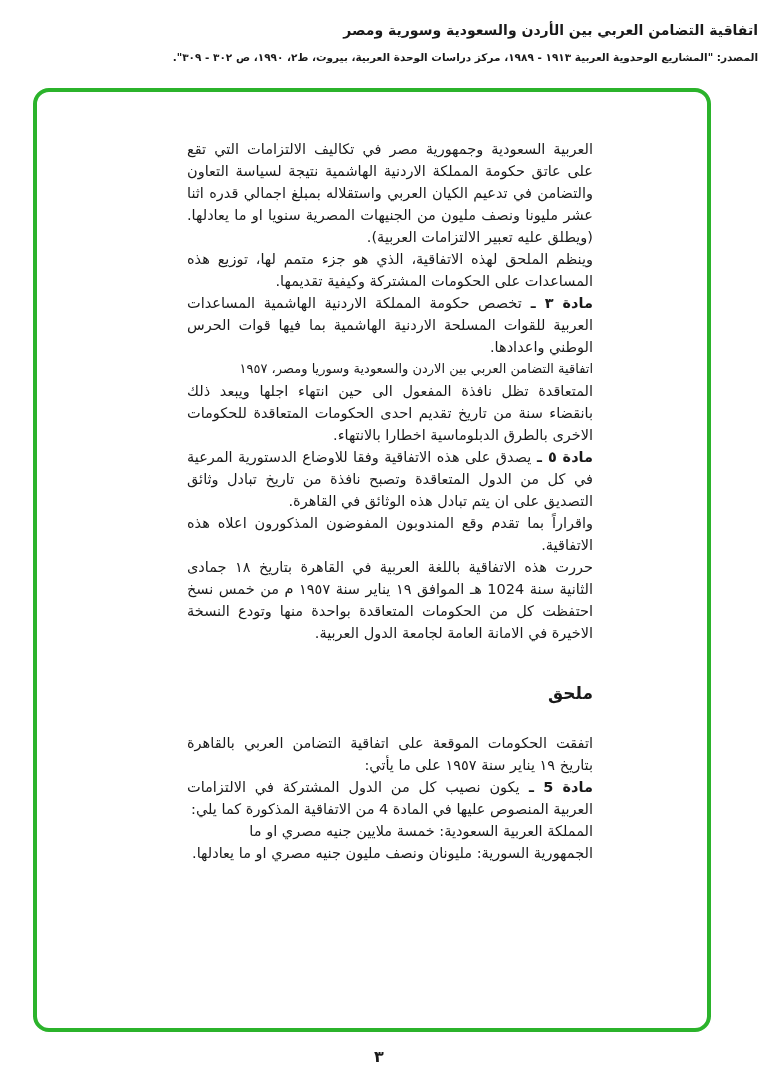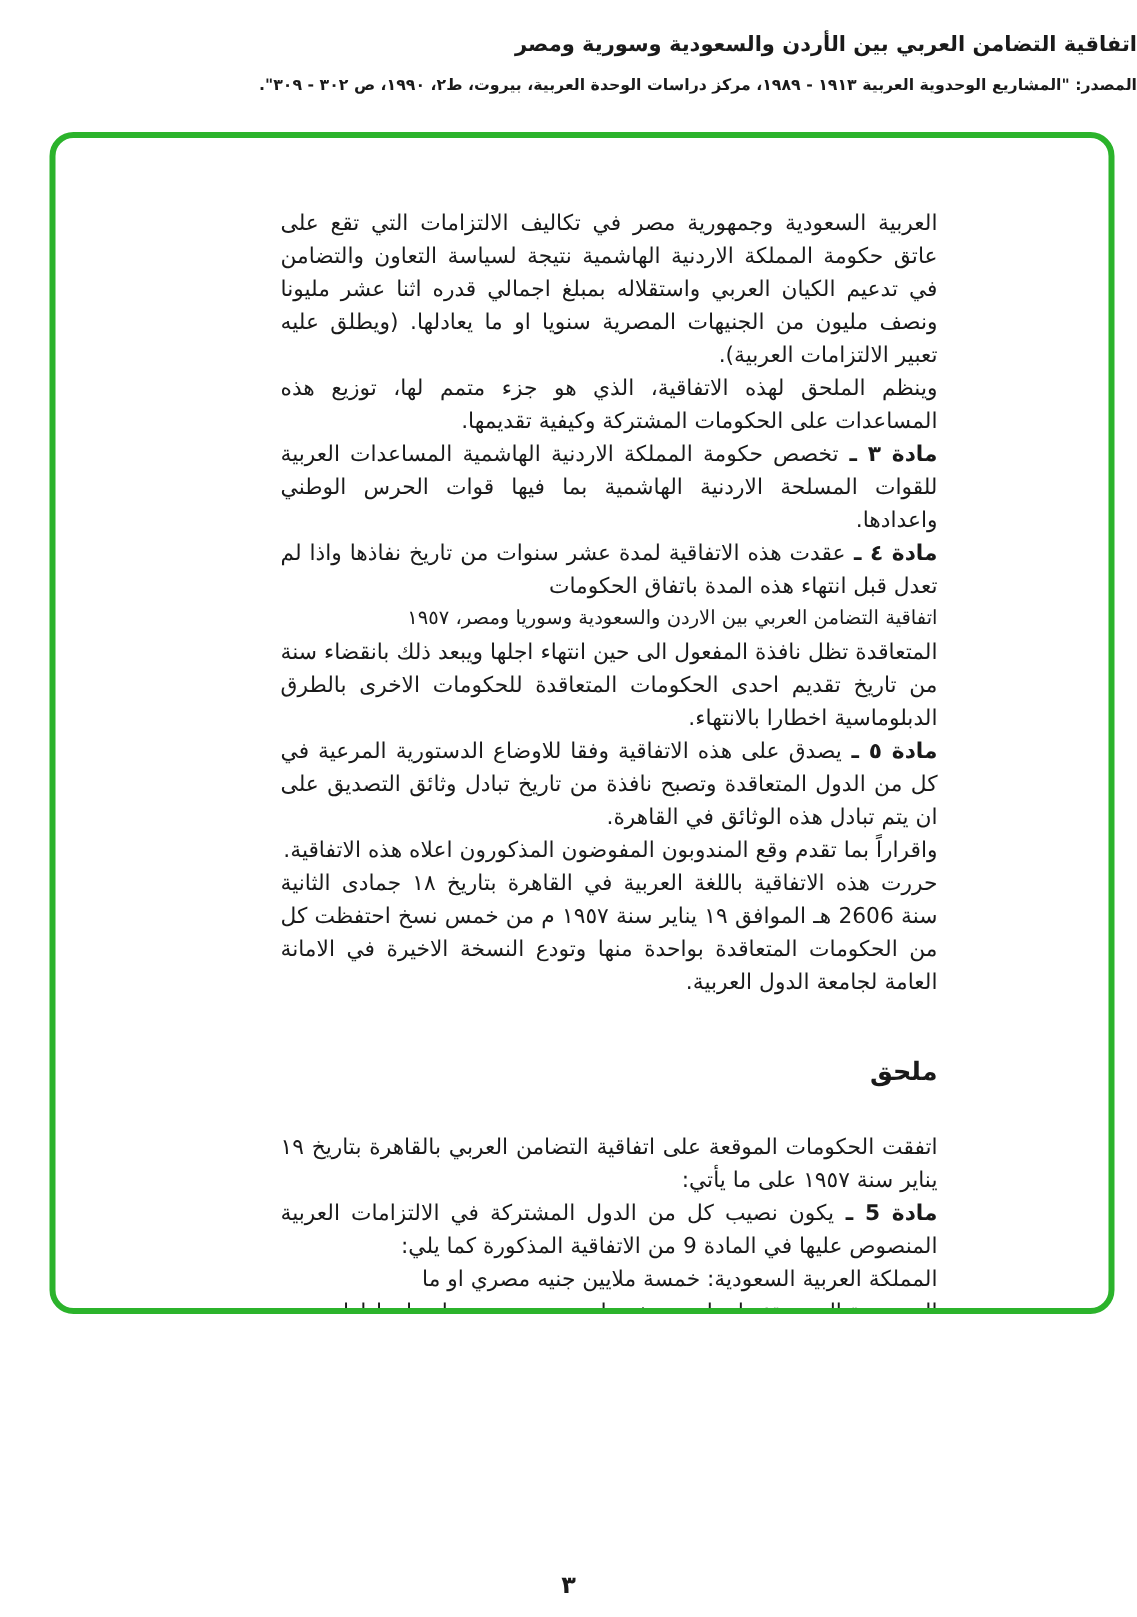--- a/index.html
+++ b/index.html
@@ -26,22 +26,22 @@
   }
   .source-line {
     font-size: 10.5px;
     font-weight: bold;
     margin-top: 13px;
   }
   .frame {
     position: absolute;
     top: 88px;
     left: 33px;
-    right: 15px;
-    height: 788px;
+    right: 47px;
+    height: 944px;
     border: 4px solid #2bb32b; 
     border-radius: 16px;
     box-sizing: border-box;
     overflow: hidden;
     background: #ffffff;
   }
   .content {
     direction: rtl;
     padding: 46px 114px 0 150px;
     font-size: 14.5px;
@@ -86,37 +86,36 @@
 
   <div class="frame">
     <div class="content" dir="rtl" lang="ar">
 
       <p><span class="lead"></span><span>العربية السعودية وجمهورية مصر في تكاليف الالتزامات التي تقع على عاتق حكومة المملكة الاردنية الهاشمية نتيجة لسياسة التعاون والتضامن في تدعيم الكيان العربي واستقلاله بمبلغ اجمالي قدره اثنا عشر مليونا ونصف مليون من الجنيهات المصرية سنويا او ما يعادلها. (ويطلق عليه تعبير الالتزامات العربية).</span></p>
 
       <p><span class="lead"></span><span>وينظم الملحق لهذه الاتفاقية، الذي هو جزء متمم لها، توزيع هذه المساعدات على الحكومات المشتركة وكيفية تقديمها.</span></p>
 
       <p><span class="lead">مادة ٣ ـ </span><span>تخصص حكومة المملكة الاردنية الهاشمية المساعدات العربية للقوات المسلحة الاردنية الهاشمية بما فيها قوات الحرس الوطني واعدادها.</span></p>
 
-      <p><span class="lead">مادة ٤ ـ </span><span>عقدت هذه الاتفاقية لمدة عشر سنوات من تاريخ نفاذها واذا لم تعدل قبل انتهاء هذه المدة باتفاق الحكومات</span></p>
 
       <p class="running-title"><span class="lead"></span><span>اتفاقية التضامن العربي بين الاردن والسعودية وسوريا ومصر، ١٩٥٧</span></p>
 
       <p><span class="lead"></span><span>المتعاقدة تظل نافذة المفعول الى حين انتهاء اجلها ويبعد ذلك بانقضاء سنة من تاريخ تقديم احدى الحكومات المتعاقدة للحكومات الاخرى بالطرق الدبلوماسية اخطارا بالانتهاء.</span></p>
 
       <p><span class="lead">مادة ٥ ـ </span><span>يصدق على هذه الاتفاقية وفقا للاوضاع الدستورية المرعية في كل من الدول المتعاقدة وتصبح نافذة من تاريخ تبادل وثائق التصديق على ان يتم تبادل هذه الوثائق في القاهرة.</span></p>
 
       <p><span class="lead"></span><span>واقراراً بما تقدم وقع المندوبون المفوضون المذكورون اعلاه هذه الاتفاقية.</span></p>
 
-      <p><span class="lead"></span><span>حررت هذه الاتفاقية باللغة العربية في القاهرة بتاريخ ١٨ جمادى الثانية سنة 2606 هـ الموافق ١٩ يناير سنة ١٩٥٧ م من خمس نسخ احتفظت كل من الحكومات المتعاقدة بواحدة منها وتودع النسخة الاخيرة في الامانة العامة لجامعة الدول العربية.</span></p>
+      <p><span class="lead"></span><span>حررت هذه الاتفاقية باللغة العربية في القاهرة بتاريخ ١٨ جمادى الثانية سنة 1024 هـ الموافق ١٩ يناير سنة ١٩٥٧ م من خمس نسخ احتفظت كل من الحكومات المتعاقدة بواحدة منها وتودع النسخة الاخيرة في الامانة العامة لجامعة الدول العربية.</span></p>
 
       <h2 class="annex-heading">ملحق</h2>
 
       <p><span class="lead"></span><span>اتفقت الحكومات الموقعة على اتفاقية التضامن العربي بالقاهرة بتاريخ ١٩ يناير سنة ١٩٥٧ على ما يأتي:</span></p>
 
-      <p><span class="lead">مادة 5 ـ </span><span>يكون نصيب كل من الدول المشتركة في الالتزامات العربية المنصوص عليها في المادة 9 من الاتفاقية المذكورة كما يلي:</span></p>
+      <p><span class="lead">مادة 5 ـ </span><span>يكون نصيب كل من الدول المشتركة في الالتزامات العربية المنصوص عليها في المادة 4 من الاتفاقية المذكورة كما يلي:</span></p>
 
       <p><span class="lead"></span><span>المملكة العربية السعودية: خمسة ملايين جنيه مصري او ما</span></p>
 
       <p><span class="lead"></span><span>الجمهورية السورية: مليونان ونصف مليون جنيه مصري او ما يعادلها.</span></p>
 
     </div>
   </div>
 
   <div class="page-number">٣</div>
 

